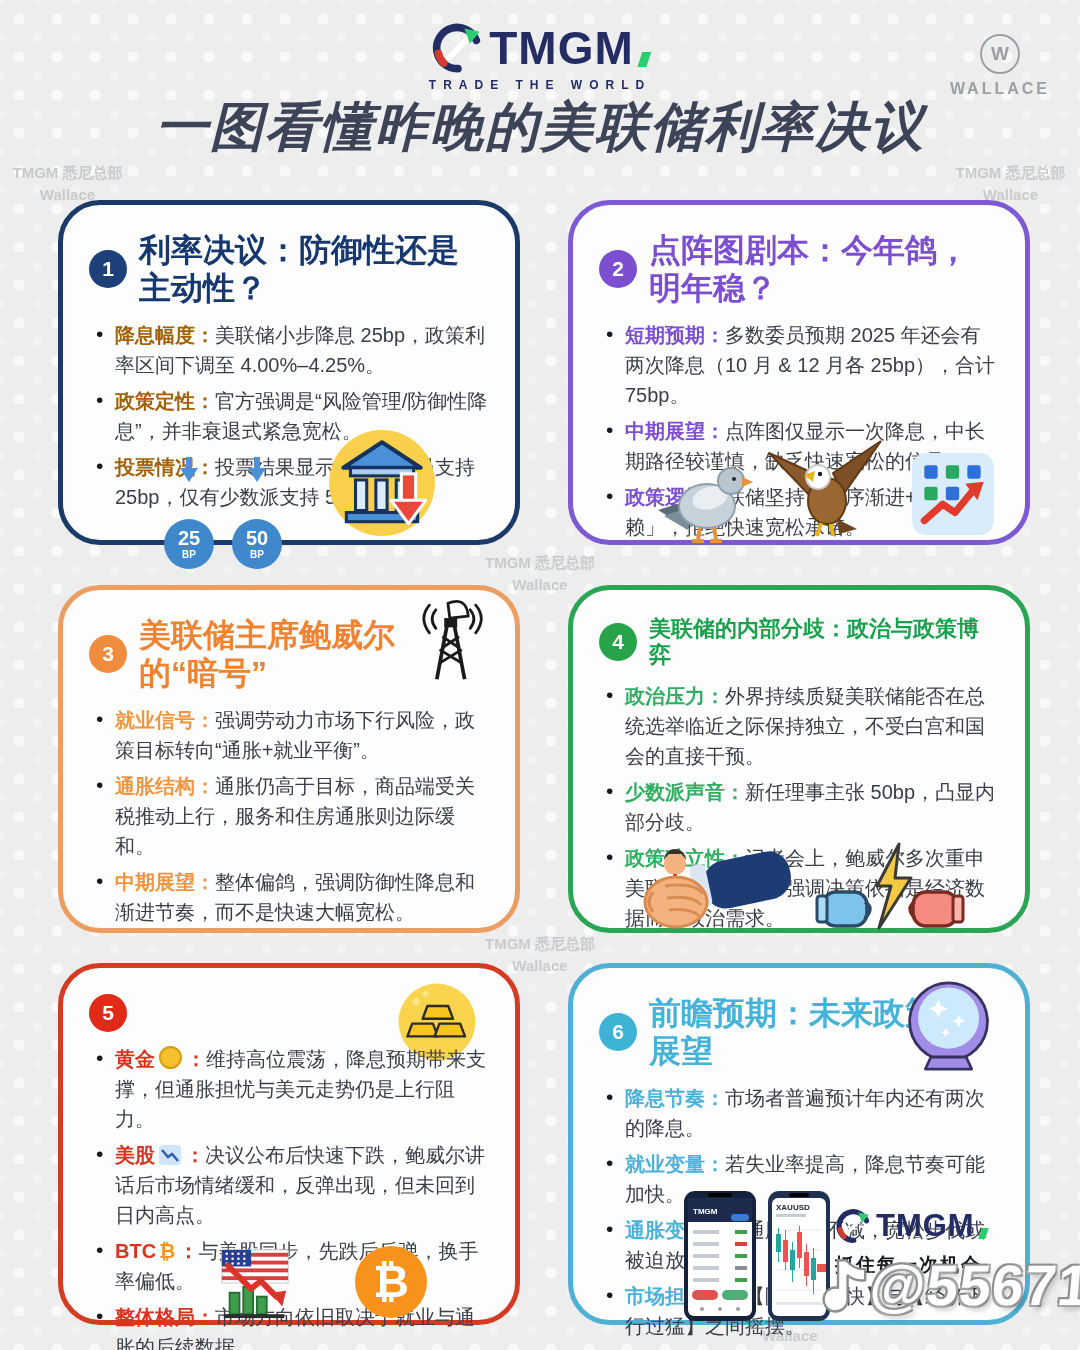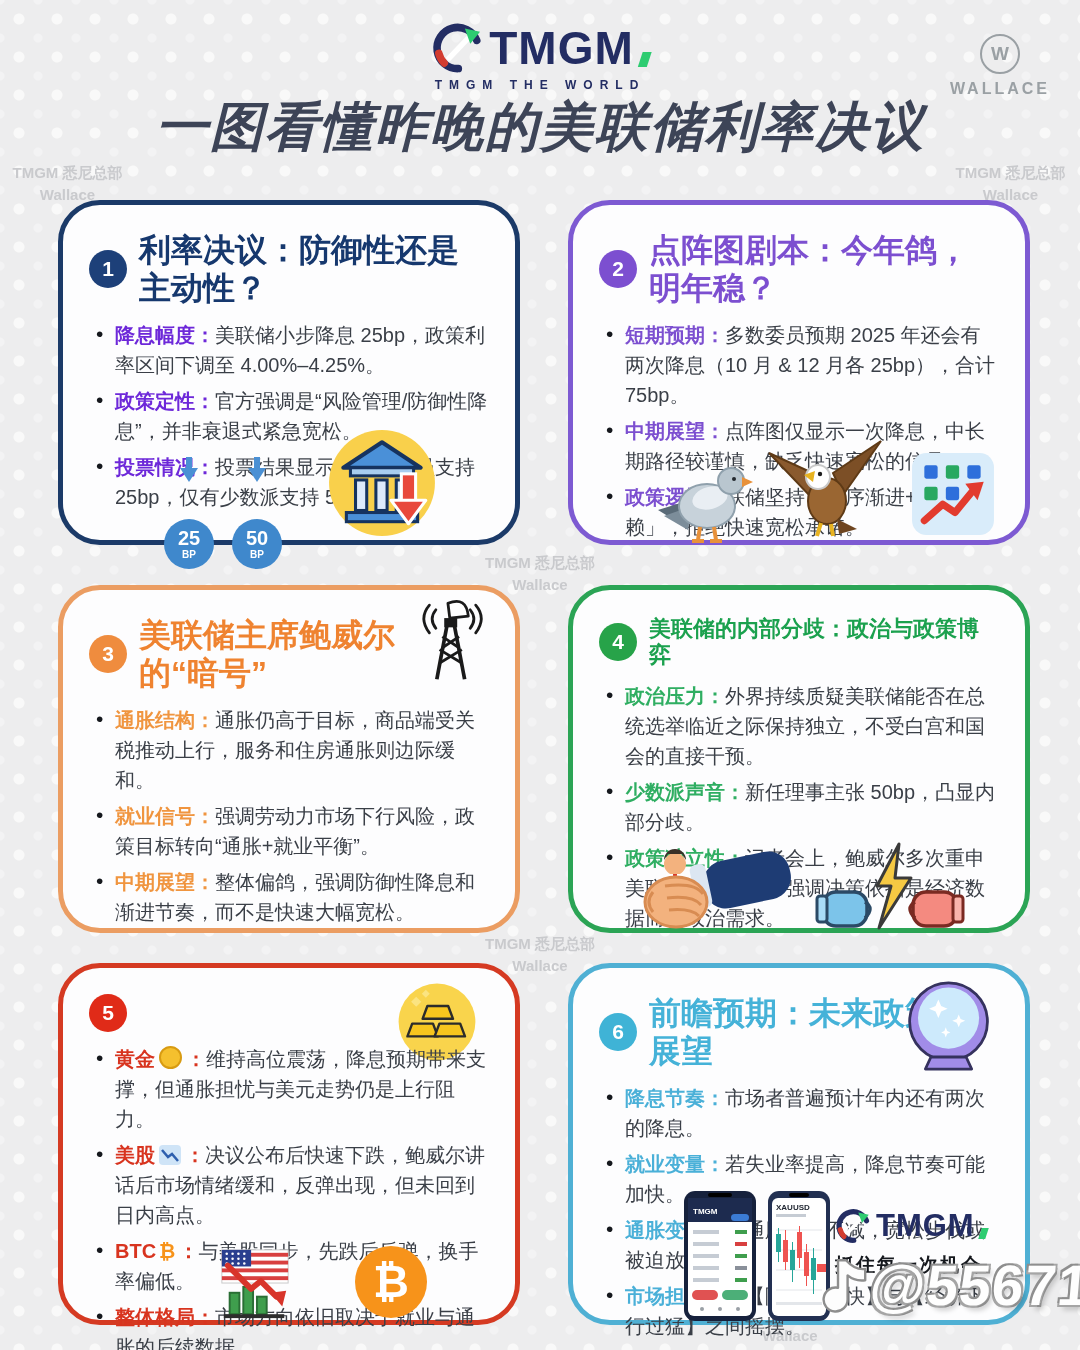--- a/index.html
+++ b/index.html
@@ -43,21 +43,21 @@
   .n1{background:#1d4079}.n2{background:#7c4fd0}.n3{background:#ef8c3e}.n4{background:#27a349}.n5{background:#e02b18}.n6{background:#3fb3d6}
   .card-title{font-size:32px;font-weight:800;margin:0;line-height:1.2;}
   .t1{color:#16386e}.t2{color:#7c4fd0}.t3{color:#ef8330}.t4{color:#1ba14e}.t5{color:#df2d18}.t6{color:#45b2d8}
   .c4 .card-title{font-size:22px;}
   .c3 .card-title{max-width:312px;}
   .c5 .card-title{max-width:300px;}
   .c6 .card-title{max-width:300px;}
   .bullet{position:relative;padding-left:26px;font-size:20px;line-height:30px;color:#3a3f47;margin-bottom:6px;}
   .bullet::before{content:"•";position:absolute;left:7px;top:-1px;color:#15181d;font-size:21px;}
   .b-label{font-weight:800;}
-  .l1{color:#6d28d9}.l2{color:#7c4fd0}.l3{color:#f0953f}.l4{color:#2fae62}.l5{color:#d8341f}.l6{color:#4ab0d8}
+  .l1{color:#a16207}.l2{color:#7c4fd0}.l3{color:#f0953f}.l4{color:#2fae62}.l5{color:#d8341f}.l6{color:#4ab0d8}
   
   .coin-inline{display:inline-block;width:19px;height:19px;border-radius:50%;background:#f5c02e;border:2px solid #d89b12;vertical-align:-3px;margin:0 4px;}
   .minichart-inline{display:inline-block;vertical-align:-3px;margin:0 4px;}
   .btc-sym{color:#f7931a;font-weight:800;margin:0 3px;}
   
   .bp-group{position:absolute;left:100px;top:252px;display:flex;gap:16px;}
   .bp{display:flex;flex-direction:column;align-items:center;width:52px;gap:32px;}
   .bp-circle{width:50px;height:50px;border-radius:50%;background:#3f88cc;color:#fff;display:flex;flex-direction:column;align-items:center;justify-content:center;line-height:1;margin-top:4px;}
   .bp-val{font-size:20px;font-weight:800;}
   .bp-unit{font-size:10px;font-weight:700;margin-top:2px;}
@@ -97,21 +97,21 @@
     <div class="brand-row">
       <svg width="52" height="52" viewBox="0 0 48 48">
         <path d="M25 43 A19 19 0 1 1 42 17" fill="none" stroke="#232d63" stroke-width="7" stroke-linecap="round"></path>
         <path d="M7 29 a19 19 0 0 0 5 9" fill="none" stroke="#d23c30" stroke-width="7" stroke-linecap="round"></path>
         <line x1="15" y1="35" x2="35" y2="14" stroke="#fff" stroke-width="5"></line>
         <polygon points="31,6 45,9 36,20" fill="#2ecc71"></polygon>
       </svg>
       <span class="brand-name">TMGM</span>
       <span class="brand-accent"></span>
     </div>
-    <div class="brand-tagline">TMGM THE WORLD</div>
+    <div class="brand-tagline">TRADE THE WORLD</div>
   </div>
 
   <div class="wallace">
     <div class="wallace-circle">
         <span>W</span>
       </div>
     <div class="wallace-name">WALLACE</div>
   </div>
 
   <h1 class="main-title">一图看懂昨晚的美联储利率决议</h1>
@@ -243,22 +243,22 @@
       <line x1="38" y1="74" x2="61" y2="60" stroke="#1a1a1a" stroke-width="3"></line>
       <line x1="60" y1="74" x2="37" y2="60" stroke="#1a1a1a" stroke-width="3"></line>
       <line x1="40" y1="58" x2="58" y2="46" stroke="#1a1a1a" stroke-width="3"></line>
       <line x1="58" y1="58" x2="40" y2="46" stroke="#1a1a1a" stroke-width="3"></line>
       <path d="M26,12 q-12,14 0,30" fill="none" stroke="#1a1a1a" stroke-width="3" stroke-linecap="round"></path>
       <path d="M33,17 q-8,10 0,20" fill="none" stroke="#1a1a1a" stroke-width="3" stroke-linecap="round"></path>
       <path d="M76,12 q12,14 0,30" fill="none" stroke="#1a1a1a" stroke-width="3" stroke-linecap="round"></path>
       <path d="M70,17 q8,10 0,20" fill="none" stroke="#1a1a1a" stroke-width="3" stroke-linecap="round"></path>
     </svg>
     <div class="bullets">
+      <div class="bullet"><span class="b-label l3">就业信号：</span><span class="b-text">强调劳动力市场下行风险，政策目标转向“通胀+就业平衡”。</span></div>
       <div class="bullet"><span class="b-label l3">通胀结构：</span><span class="b-text">通胀仍高于目标，商品端受关税推动上行，服务和住房通胀则边际缓和。</span></div>
-      <div class="bullet"><span class="b-label l3">就业信号：</span><span class="b-text">强调劳动力市场下行风险，政策目标转向“通胀+就业平衡”。</span></div>
       <div class="bullet"><span class="b-label l3">中期展望：</span><span class="b-text">整体偏鸽，强调防御性降息和渐进节奏，而不是快速大幅宽松。</span></div>
     </div>
   </section>
 
   <section class="card c4">
     <div class="card-head">
       <div class="num n4">4</div>
       <h2 class="card-title t4">美联储的内部分歧：政治与政策博弈</h2>
     </div>
     <div class="bullets">

